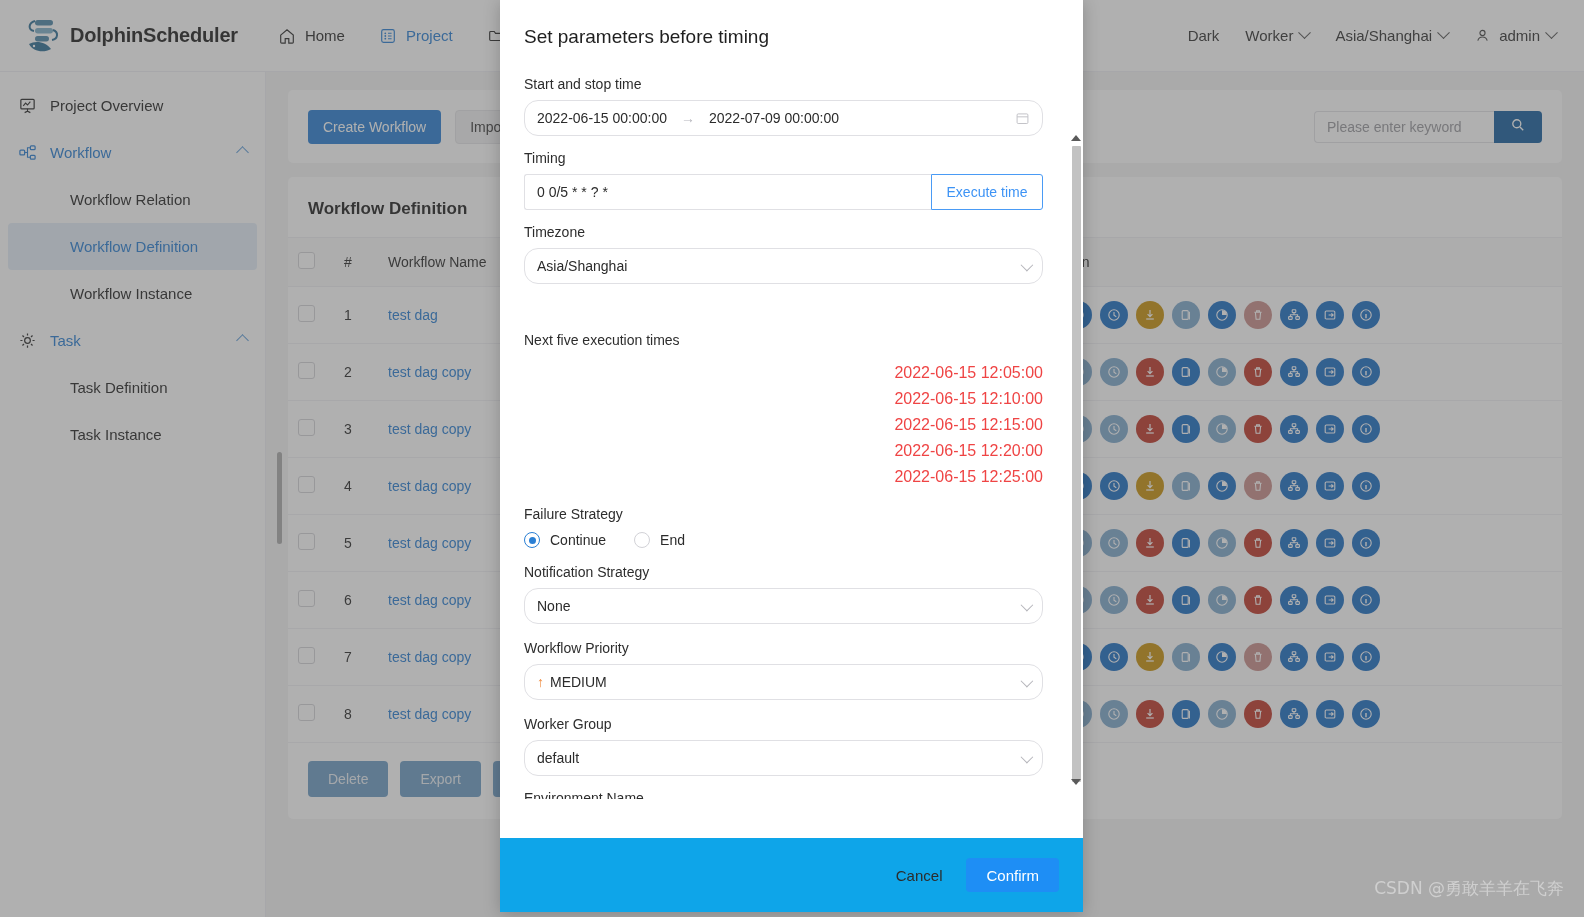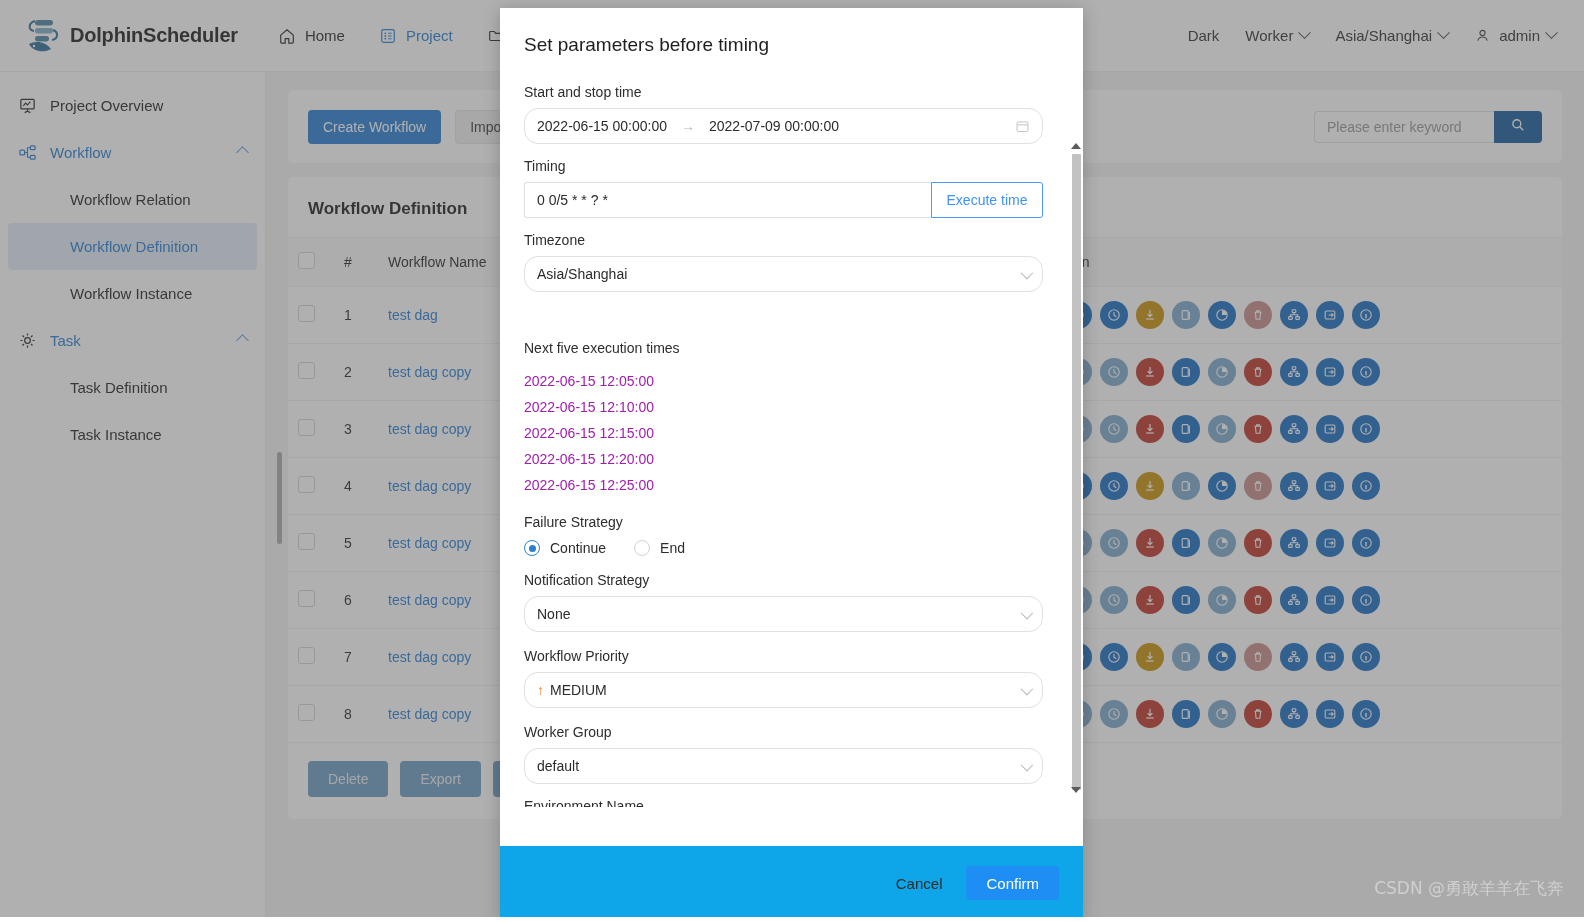--- a/index.html
+++ b/index.html
@@ -89,21 +89,21 @@
   .page-scrollbar { position:absolute; left:277px; top:452px; width:5px; height:92px;
      background:#6f6f6f; border-radius:3px; opacity:.55; }
 
   
   #overlay { position:absolute; inset:0; background:rgba(80,80,80,0.45); }
 
   
   #modal {
     position:absolute; left:500px; top:0; width:583px; height:912px;
     background:#ffffff; box-shadow:0 2px 16px rgba(0,0,0,.22);
-    display:flex; flex-direction:column;margin-top:8px;
+    display:flex; flex-direction:column;
   }
   .modal-title { font-size:19px; color:#1f1f1f; padding:26px 24px 14px 24px; }
   .modal-body { position:relative; flex:1; overflow:hidden; padding:0 24px 0 24px; }
   .mb-inner { padding-right:16px; }
   .fld { margin-bottom:4px; }
   .flabel { font-size:14px; color:#2d2d2d; margin:14px 0 8px 0; }
   .ctrl {
     height:36px; border:1px solid #e0e0e4; border-radius:14px; background:#fff;
     display:flex; align-items:center; padding:0 12px; font-size:14px; color:#2b2b2b;
   }
@@ -115,21 +115,21 @@
   .range .arrow { color:#b7b7bd; margin:0 14px; font-size:14px; }
   .range .cal { margin-left:auto; color:#c3c3c8; display:flex; }
   .timing-row { display:flex; }
   .timing-input { flex:1; height:36px; border:1px solid #e0e0e4; border-right:none;
      border-radius:3px 0 0 3px; display:flex; align-items:center; padding:0 12px;
      font-size:14px; color:#2b2b2b; }
   .exec-btn { width:112px; height:36px; border:1px solid #4a9bf5; border-radius:0 3px 3px 0;
      color:#3d93f5; font-size:14px; display:flex; align-items:center; justify-content:center;
      background:#fff; cursor:pointer; }
   .next-title { font-size:14px; color:#2d2d2d; margin:48px 0 12px 0; }
-  .next-item { font-size:14px; color:#a21caf; line-height:26px; }
+  .next-item { font-size:16px; color:#ef4444; line-height:26px;text-align:right; }
   .radios { display:flex; align-items:center; gap:28px; margin-top:10px; }
   .radio { display:flex; align-items:center; gap:10px; font-size:14px; color:#2b2b2b; cursor:pointer; }
   .rdot { width:16px; height:16px; border-radius:50%; border:1px solid #d2d2d7; background:#fff;
           display:flex; align-items:center; justify-content:center; flex:none; }
   .rdot.on { border:1.5px solid #2a7fd4; }
   .rdot.on::after { content:''; width:7px; height:7px; border-radius:50%; background:#2a7fd4; }
   .prio-arrow { color:#f0883a; margin-right:6px; }
 
   .modal-scroll { position:absolute; right:0; top:70px; width:14px; bottom:50px; }
   .ms-track { position:absolute; left:3px; top:14px; bottom:14px; width:9px; background:#fff; }

